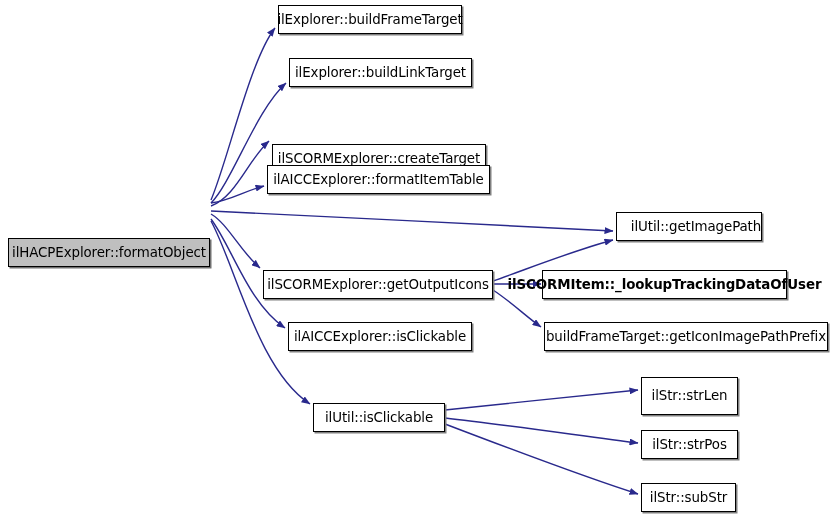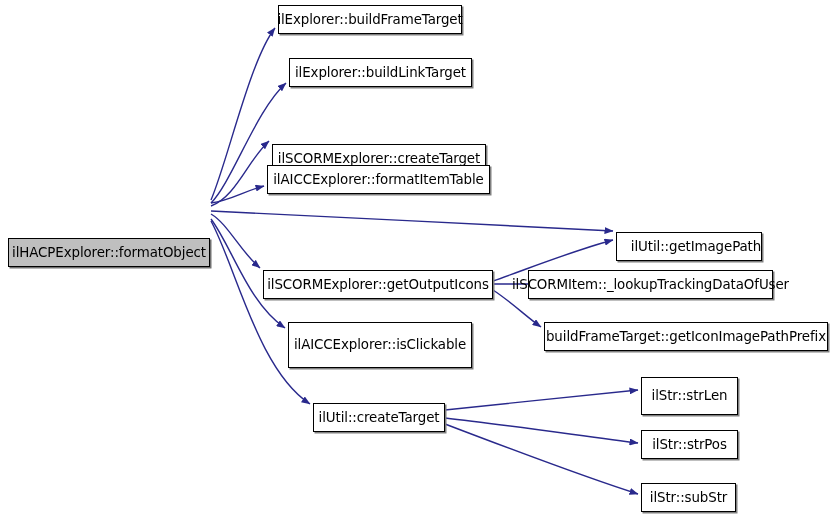--- a/index.html
+++ b/index.html
@@ -88,40 +88,40 @@
       </div>
       <div class="node" style="left: 289px; top: 58px; width: 183px; height: 29px;">
         <span class="node-label">ilExplorer::buildLinkTarget</span>
       </div>
       <div class="node" style="left: 272px; top: 96px; width: 214px; height: 29px; margin-top: 48px;">
         <span class="node-label">ilSCORMExplorer::createTarget</span>
       </div>
       <div class="node" style="left: 267px; top: 165px; width: 223px; height: 29px;">
         <span class="node-label">ilAICCExplorer::formatItemTable</span>
       </div>
-      <div class="node" style="left: 616px; top: 232px; width: 146px; height: 29px; padding-left: 14px;">
+      <div class="node" style="left: 616px; top: 212px; width: 146px; height: 29px; padding-left: 14px;">
         <span class="node-label">ilUtil::getImagePath</span>
       </div>
       <div class="node" style="left: 263px; top: 270px; width: 230px; height: 29px; justify-content: center;">
         <span class="node-label">ilSCORMExplorer::getOutputIcons</span>
       </div>
-      <div class="node" style="left: 528px; top: 270px; width: 245px; height: 29px;">
+      <div class="node" style="left: 542px; top: 270px; width: 245px; height: 29px; font-weight: bold;">
         <span class="node-label">ilSCORMItem::_lookupTrackingDataOfUser</span>
       </div>
-      <div class="node" style="left: 288px; top: 322px; width: 184px; height: 46px;">
+      <div class="node" style="left: 288px; top: 322px; width: 184px; height: 29px;">
         <span class="node-label">ilAICCExplorer::isClickable</span>
       </div>
       <div class="node" style="left: 544px; top: 322px; width: 284px; height: 29px;">
         <span class="node-label">buildFrameTarget::getIconImagePathPrefix</span>
       </div>
       <div class="node" style="left: 641px; top: 377px; width: 97px; height: 38px; text-align: right;">
         <span class="node-label">ilStr::strLen</span>
       </div>
       <div class="node" style="left: 313px; top: 403px; width: 132px; height: 29px;">
-        <span class="node-label">ilUtil::createTarget</span>
+        <span class="node-label">ilUtil::isClickable</span>
       </div>
       <div class="node" style="left: 641px; top: 430px; width: 97px; height: 29px;">
         <span class="node-label">ilStr::strPos</span>
       </div>
       <div class="node" style="left: 641px; top: 483px; width: 95px; height: 29px;">
         <span class="node-label">ilStr::subStr</span>
       </div>
     </div>
 </div>
 

